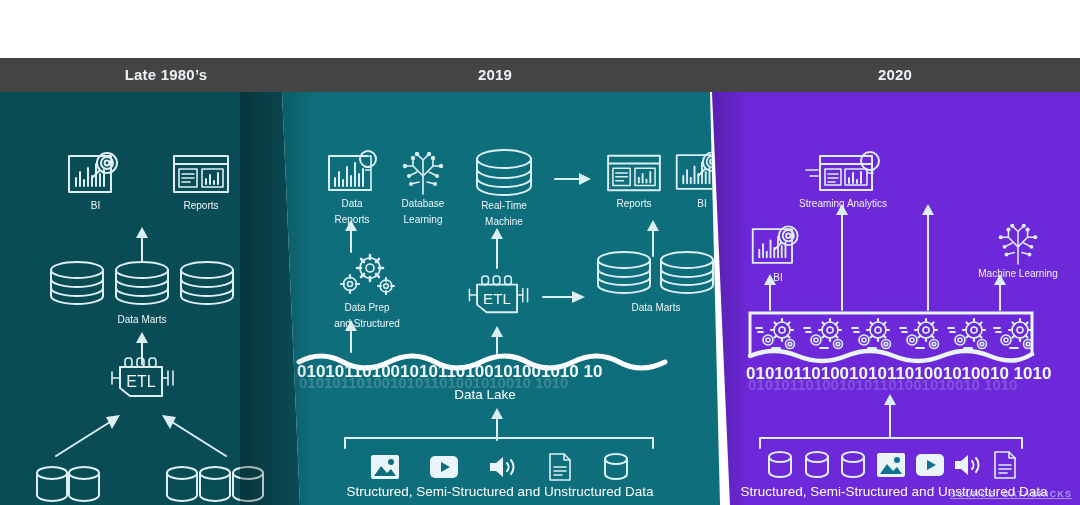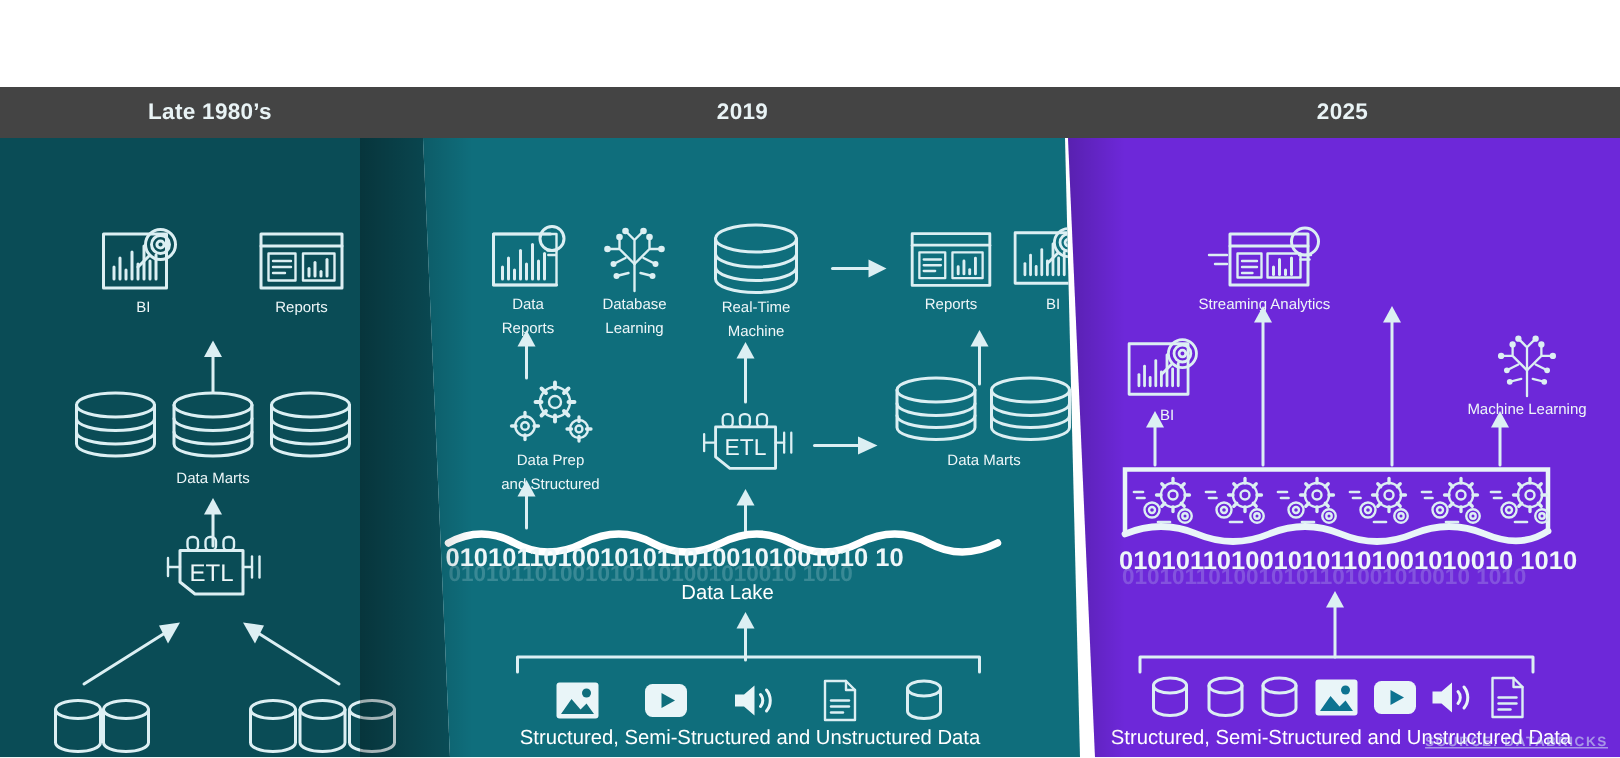--- a/index.html
+++ b/index.html
@@ -3,21 +3,21 @@
 <meta charset="utf-8">
 <style>
   html,body{margin:0;padding:0;background:#fff;}
   body{width:1080px;height:505px;overflow:hidden;font-family:"Liberation Sans",sans-serif;}
   #stage{position:relative;width:1080px;height:505px;background:#ffffff;}
 
   
   #era-bar{position:absolute;left:0;top:58px;width:1080px;height:34px;background:#444444;}
   .era-label{position:absolute;top:58px;height:34px;line-height:34px;color:#e9f3f5;
              font-size:15px;font-weight:bold;text-align:center;letter-spacing:.2px;}
-  #era-1{left:0;width:280px;}
+  #era-1{left:0;width:280px;padding-left:26px;}
   #era-2{left:280px;width:430px;}
   #era-3{left:710px;width:370px;}
 
   
   #panels{position:absolute;left:0;top:92px;width:1080px;height:413px;overflow:hidden;}
   .panel{position:absolute;top:0;height:413px;}
   #panel-1{left:0;width:300px;background:#0a4c56;
       clip-path:polygon(0 0,282px 0,300px 413px,0 413px);}
   #panel-2{left:255px;width:465px;background:#0f6e7c;
       clip-path:polygon(27px 0,455px 0,465px 413px,45px 413px);}
@@ -50,21 +50,21 @@
           color:rgba(215,238,243,.55);font-weight:bold;text-decoration:underline;}
 </style>
 </head>
 <body>
 
 <div id="stage">
 
   <div id="era-bar"></div>
   <div class="era-label" id="era-1">Late 1980’s</div>
   <div class="era-label" id="era-2">2019</div>
-  <div class="era-label" id="era-3">2025</div>
+  <div class="era-label" id="era-3">2020</div>
 
   <div id="panels">
 
     <div class="panel" id="panel-1">
 
       <div class="node" style="left:48px;top:58px;width:95px;">
         <svg class="icon" width="62" height="48" viewBox="0 0 62 48">
           <rect class="st" x="4" y="6" width="42" height="36"></rect>
           <g class="st" stroke-width="2.4">
             <line x1="11" y1="36" x2="11" y2="28"></line>

